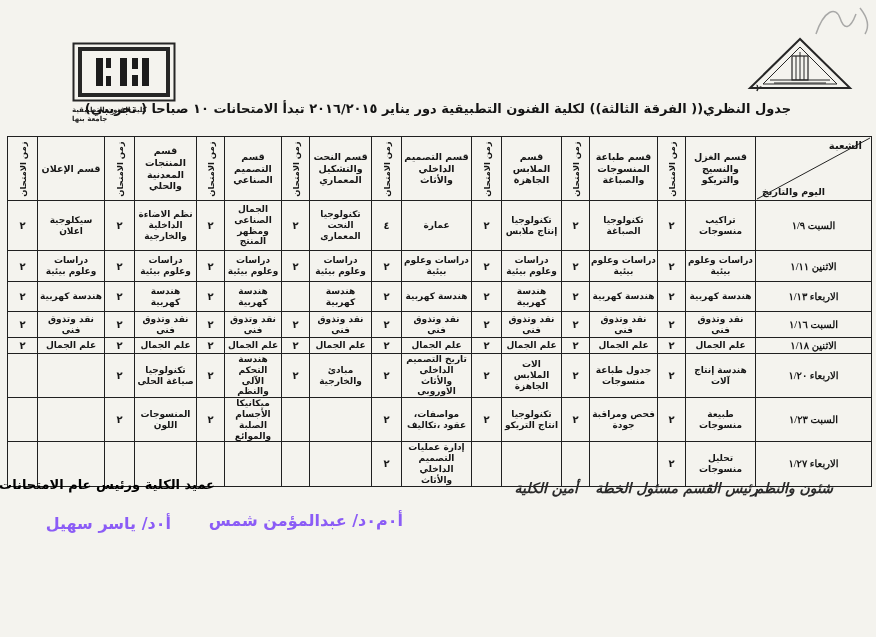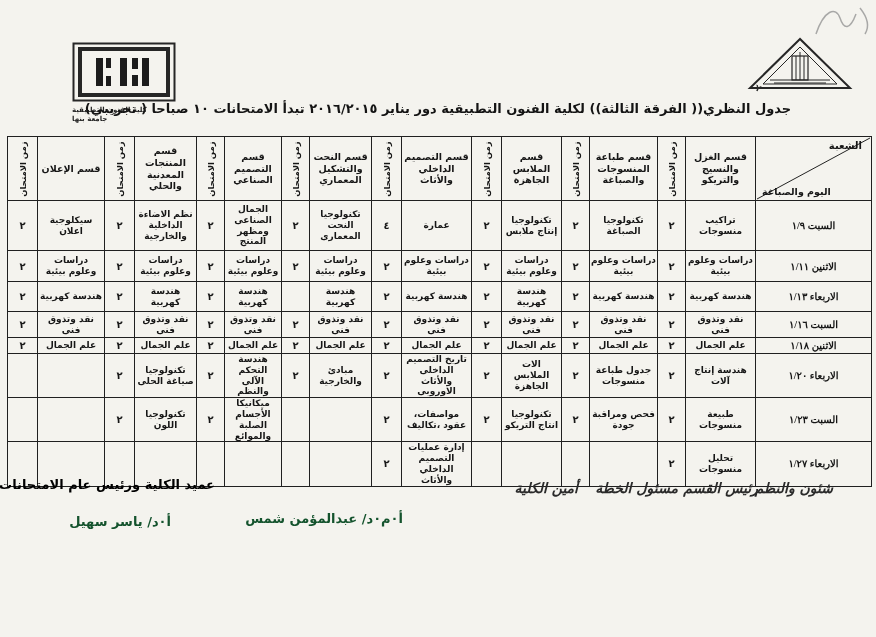--- a/index.html
+++ b/index.html
@@ -48,21 +48,21 @@
   }
   td.day{font-size:10px;white-space:nowrap;font-family:Liberation Serif, serif;}
   td.subj{font-size:9px;line-height:1.2;}
   td.time{font-size:10px;}
   
   .sig-small{
     position:absolute;font-family:"DejaVu Serif",serif;
     font-style:italic;font-weight:bold;font-size:14px;color:#2a2a2a;white-space:nowrap;
   }
   .sig-big{position:absolute;font-size:13px;font-weight:bold;color:#000000;white-space:nowrap;}
-  .sig-name{position:absolute;font-size:13px;font-weight:bold;color:#14532d;white-space:nowrap;}
+  .sig-name{position:absolute;font-size:16px;font-weight:bold;color:#8b5cf6;white-space:nowrap;}
   svg .ink{stroke:#262626;fill:none;}
 </style>
 </head>
 <body>
 
 <div class="page">
 
   <div class="logo-faculty">
     <svg width="104" height="60" viewBox="0 0 104 60">
       <rect class="ink" x="1.5" y="1.5" width="101" height="57" stroke-width="2"></rect>
@@ -120,21 +120,21 @@
         <col style="width: 67px;">
         <col style="width: 30px;">
       </colgroup>
       <thead>
         <tr style="height: 64px;">
           <th class="corner">
             <svg class="diag" viewBox="0 0 116 64" preserveAspectRatio="none">
               <line x1="1" y1="63" x2="115" y2="1"></line>
             </svg>
             <span class="c-top">الشعبة</span>
-            <span class="c-bot">اليوم والصباغة</span>
+            <span class="c-bot">اليوم والتاريخ</span>
           </th>
           <th class="dept">قسم الغزل والنسيج والتريكو</th>
           <th class="time">
             <span class="vert">زمن الامتحان</span>
           </th>
           <th class="dept">قسم طباعة المنسوجات والصباغة</th>
           <th class="time">
             <span class="vert">زمن الامتحان</span>
           </th>
           <th class="dept">قسم الملابس الجاهزة</th>
@@ -285,21 +285,21 @@
           <td class="subj">فحص ومراقبة جودة</td>
           <td class="time">٢</td>
           <td class="subj">تكنولوجيا انتاج التريكو</td>
           <td class="time">٢</td>
           <td class="subj">مواصفات، عقود ،تكاليف</td>
           <td class="time">٢</td>
           <td class="subj"></td>
           <td class="time"></td>
           <td class="subj">ميكانيكا الأجسام الصلبة والموائع</td>
           <td class="time">٢</td>
-          <td class="subj">تكنولوجيا اللون</td>
+          <td class="subj">المنسوجات اللون</td>
           <td class="time">٢</td>
           <td class="subj"></td>
           <td class="time"></td>
         </tr>
         <tr style="height: 34px;">
           <td class="day">الاربعاء ١/٢٧</td>
           <td class="subj">تحليل منسوجات</td>
           <td class="time">٢</td>
           <td class="subj"></td>
           <td class="time"></td>

